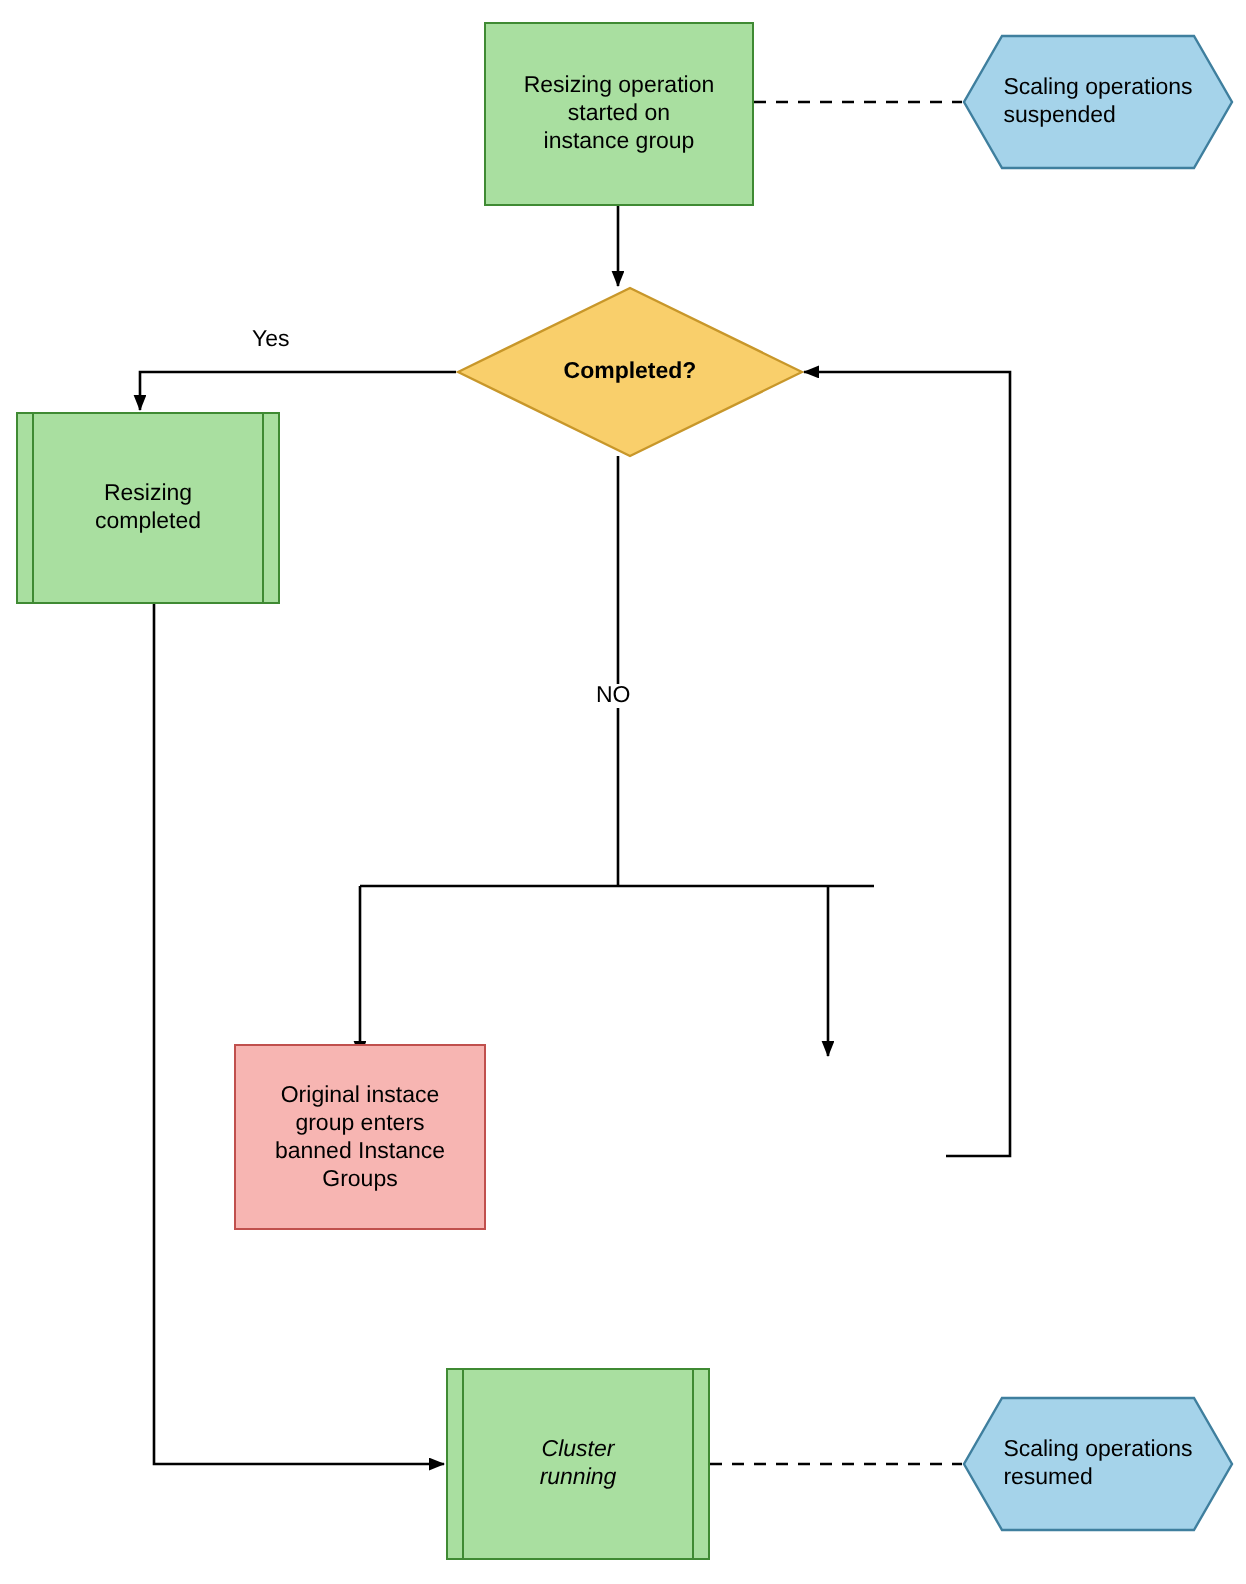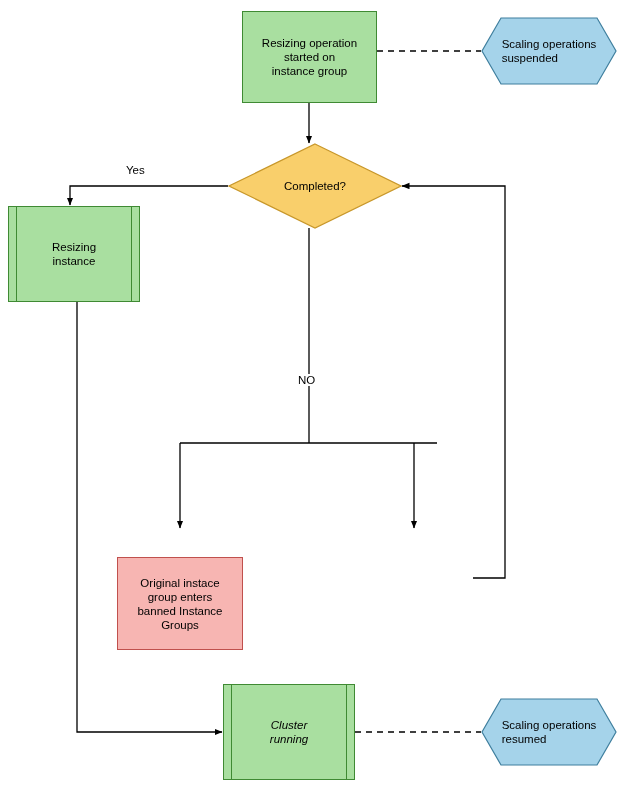--- a/index.html
+++ b/index.html
@@ -82,20 +82,21 @@
   .n-diamond-wrap .label {
     position: absolute;
     left: 0; top: 0;
     width: 100%;
     height: 100%;
     display: flex;
     align-items: center;
     justify-content: center;
     font-size: 11.5px;
     color: #000;
+    font-weight: bold;
   }
   
   .n-hex-wrap {
     position: absolute;
   }
   .n-hex-wrap svg.shape {
     position: absolute;
     left: 0; top: 0;
   }
   .n-hex-wrap .label {
@@ -166,30 +167,30 @@
 
   <div class="n-diamond-wrap" style="left:228px; top:143px; width:174px; height:86px;">
     <svg class="shape" width="174" height="86" viewBox="0 0 174 86">
       <polygon points="87,1 173,43 87,85 1,43" fill="#f9cf6b" stroke="#c8972a" stroke-width="1.2"></polygon>
     </svg>
     <span class="label">Completed?</span>
   </div>
 
   <div class="edge-label" style="left:124px; top:164px;">Yes</div>
 
-  <div class="edge-label" style="left:296px; top:342px;margin-top:32px;">NO</div>
+  <div class="edge-label" style="left:296px; top:342px;">NO</div>
 
   <div class="node n-predef" style="left:8px; top:206px; width:132px; height:96px;">
     <span class="bar-l"></span>
     <span class="bar-r"></span>
     <span class="label">Resizing
-instance</span>
-  </div>
-
-  <div class="node n-red" style="left:117px; top:557px; width:126px; height:93px;">
+completed</span>
+  </div>
+
+  <div class="node n-red" style="left:117px; top:522px; width:126px; height:93px;">
     <span class="label">Original instace
 group enters
 banned Instance
 Groups</span>
   </div>
 
 
   <div class="node n-predef" style="left:223px; top:684px; width:132px; height:96px;font-style:italic;">
     <span class="bar-l"></span>
     <span class="bar-r"></span>

